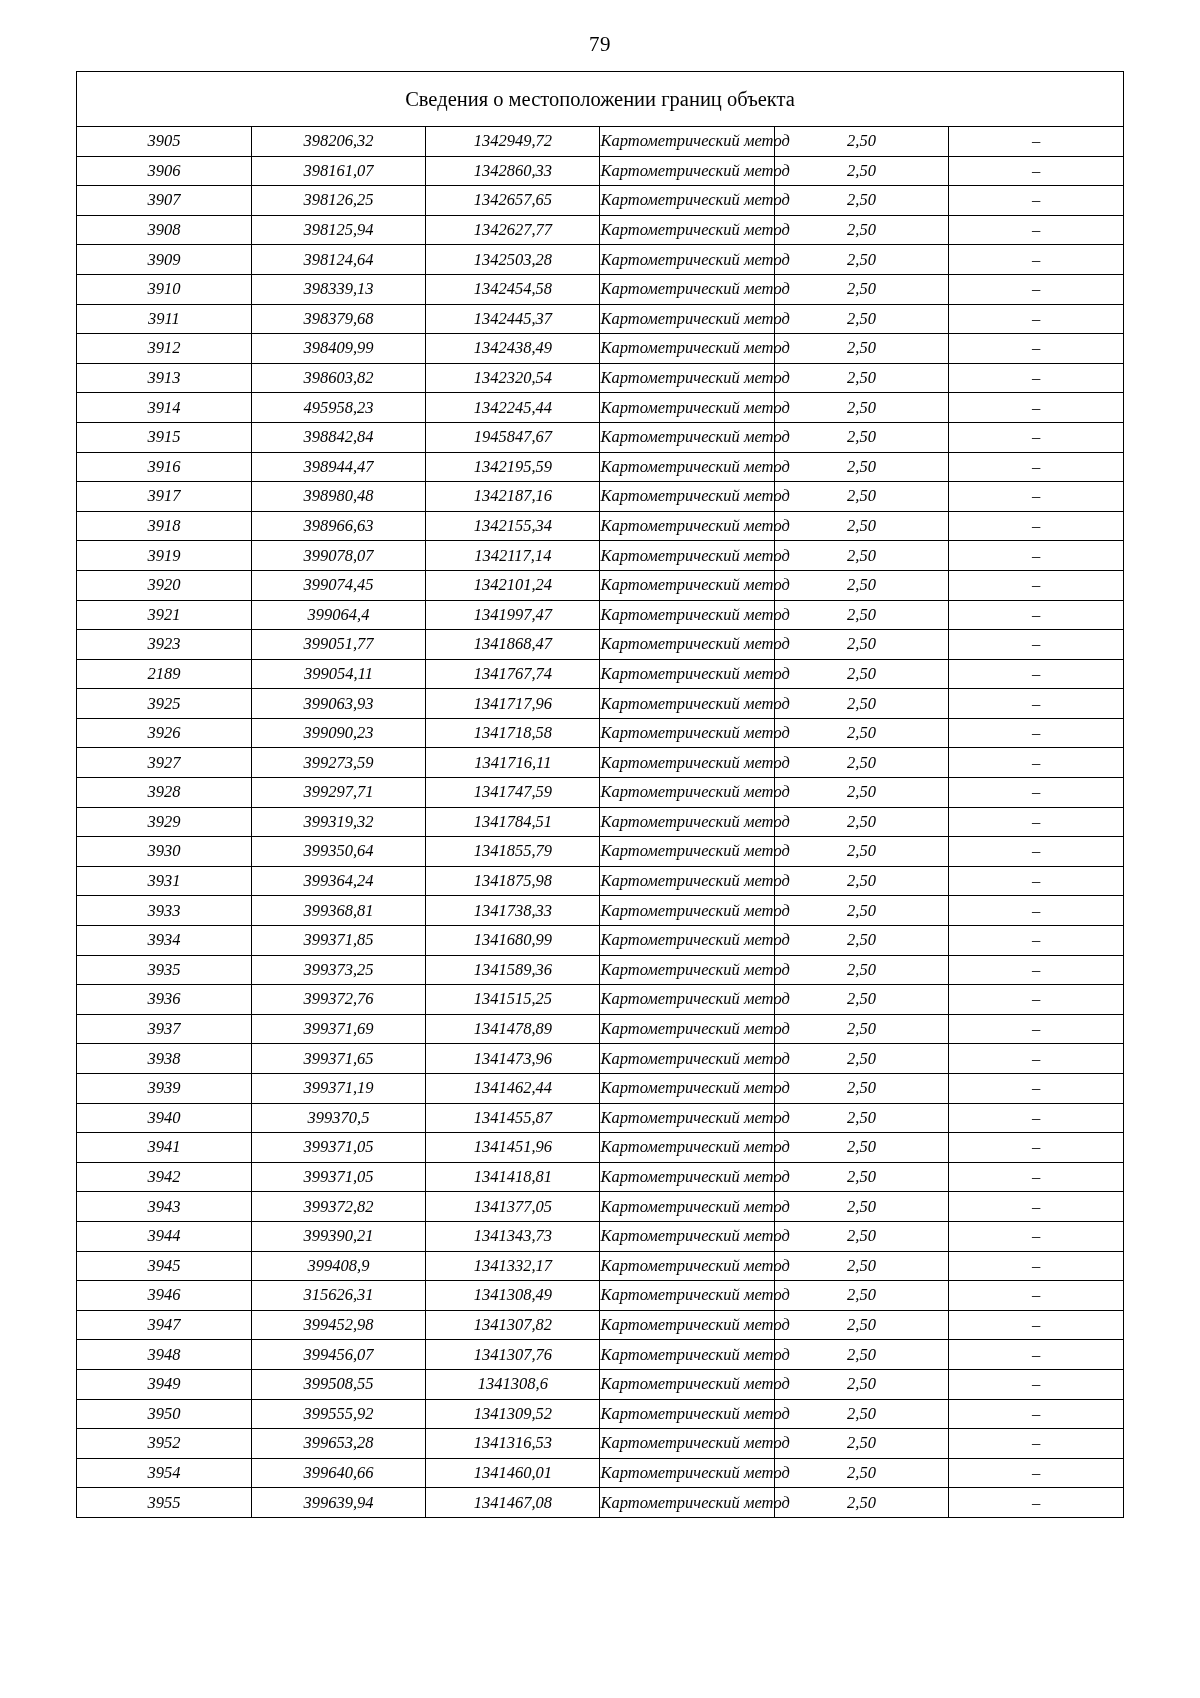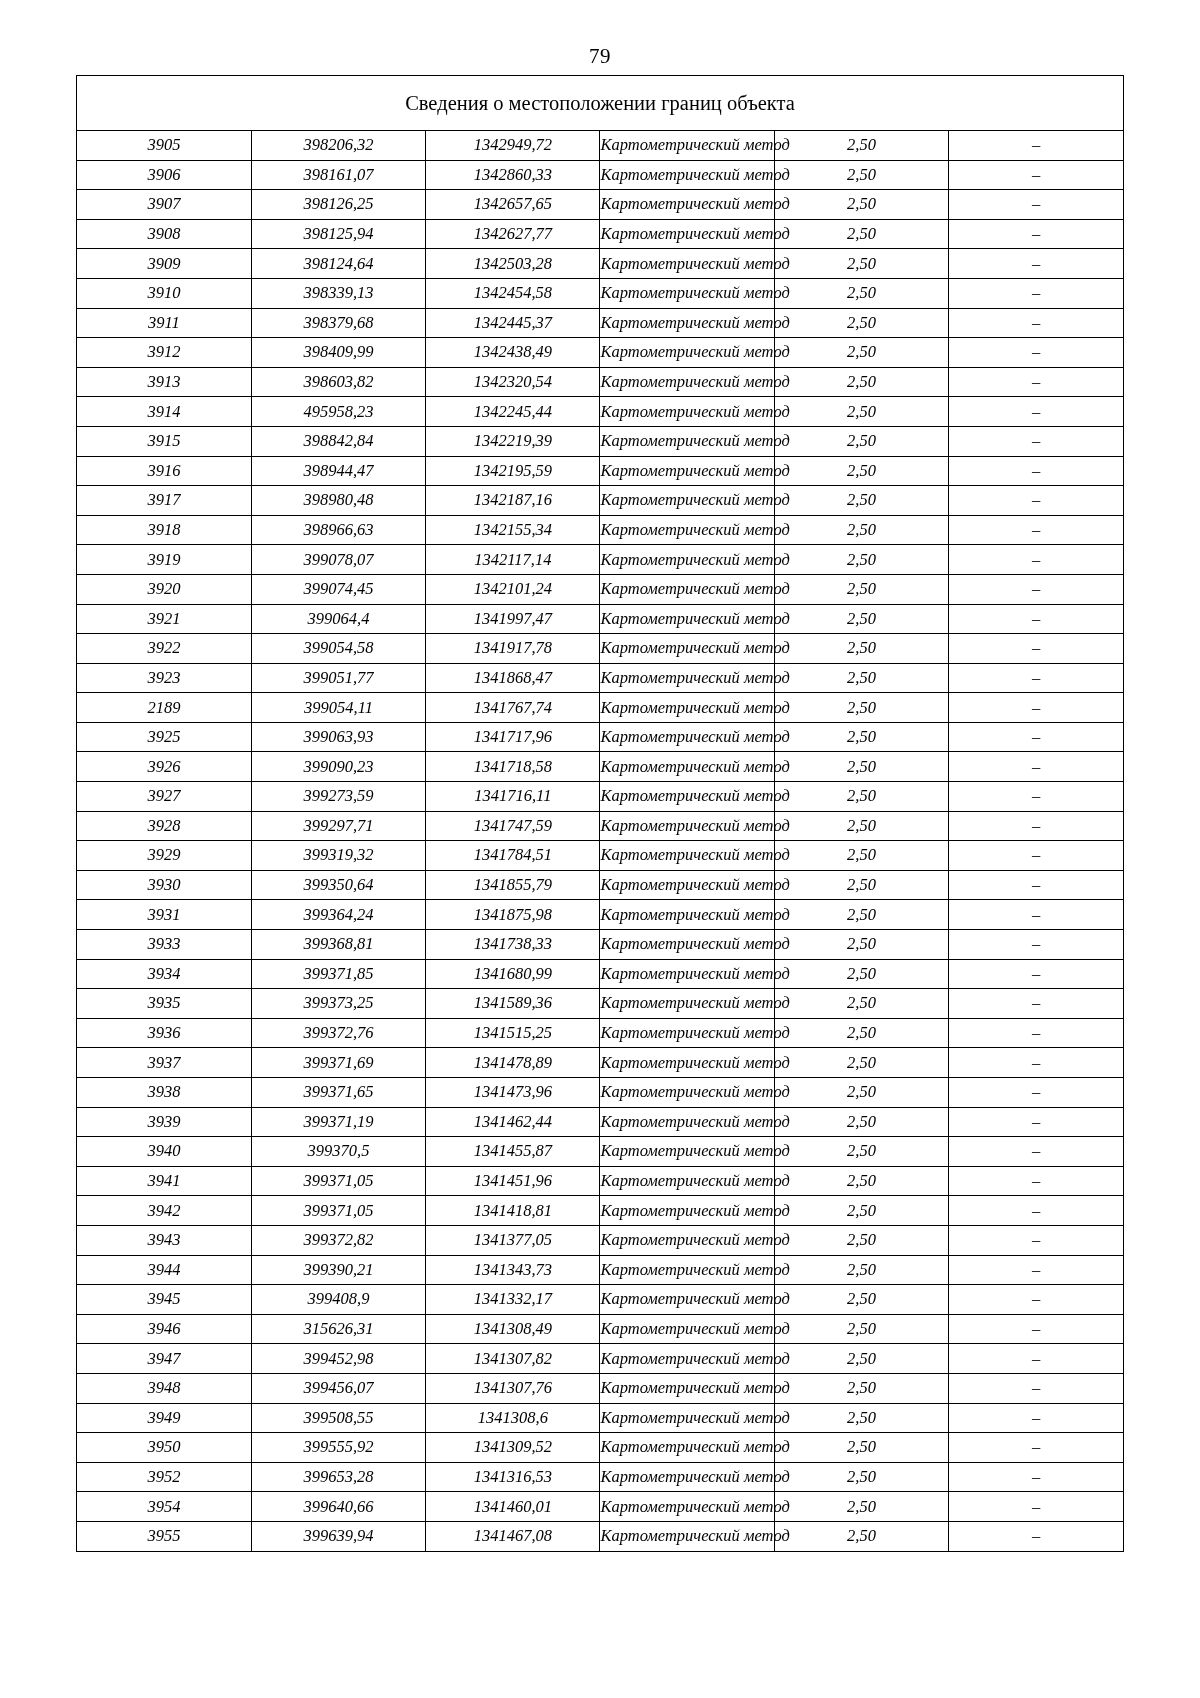--- a/index.html
+++ b/index.html
@@ -12,34 +12,34 @@
     height: 1698px;
     font-family: "Liberation Serif", "DejaVu Serif", serif;
     color: #000000;
     position: relative;
     overflow: hidden;
   }
   .page {
     width: 1200px;
     height: 1374px;
     box-sizing: border-box;
-    padding: 16px;
+    padding: 4px;
     position: relative;
     border-radius: 14px;
   }
   .page-number {
     text-align: center;
     font-size: 21px;
     font-family: "Liberation Serif", "DejaVu Serif", serif;
     padding-top: 28px;
     padding-bottom: 6px;
     letter-spacing: 0.5px;
   }
   .doc-frame {
-    margin: 0 auto;
+    margin: 8px auto;
     width: 1048px;
     border: 1.5px solid #000;
     box-sizing: border-box;
   }
   table.coords {
     border-collapse: collapse;
     width: 100%;
     table-layout: fixed;
   }
   table.coords td, table.coords th {
@@ -170,21 +170,21 @@
             <td class="c-num">3914</td>
             <td class="c-x">495958,23</td>
             <td class="c-y">1342245,44</td>
             <td class="c-meth">Картометрический метод</td>
             <td class="c-acc">2,50</td>
             <td class="c-last">–</td>
           </tr>
           <tr>
             <td class="c-num">3915</td>
             <td class="c-x">398842,84</td>
-            <td class="c-y">1342219,39</td>
+            <td class="c-y">1945847,67</td>
             <td class="c-meth">Картометрический метод</td>
             <td class="c-acc">2,50</td>
             <td class="c-last">–</td>
           </tr>
           <tr>
             <td class="c-num">3916</td>
             <td class="c-x">398944,47</td>
             <td class="c-y">1342195,59</td>
             <td class="c-meth">Картометрический метод</td>
             <td class="c-acc">2,50</td>
@@ -219,28 +219,20 @@
             <td class="c-x">399074,45</td>
             <td class="c-y">1342101,24</td>
             <td class="c-meth">Картометрический метод</td>
             <td class="c-acc">2,50</td>
             <td class="c-last">–</td>
           </tr>
           <tr>
             <td class="c-num">3921</td>
             <td class="c-x">399064,4</td>
             <td class="c-y">1341997,47</td>
-            <td class="c-meth">Картометрический метод</td>
-            <td class="c-acc">2,50</td>
-            <td class="c-last">–</td>
-          </tr>
-          <tr>
-            <td class="c-num">3922</td>
-            <td class="c-x">399054,58</td>
-            <td class="c-y">1341917,78</td>
             <td class="c-meth">Картометрический метод</td>
             <td class="c-acc">2,50</td>
             <td class="c-last">–</td>
           </tr>
           <tr>
             <td class="c-num">3923</td>
             <td class="c-x">399051,77</td>
             <td class="c-y">1341868,47</td>
             <td class="c-meth">Картометрический метод</td>
             <td class="c-acc">2,50</td>

